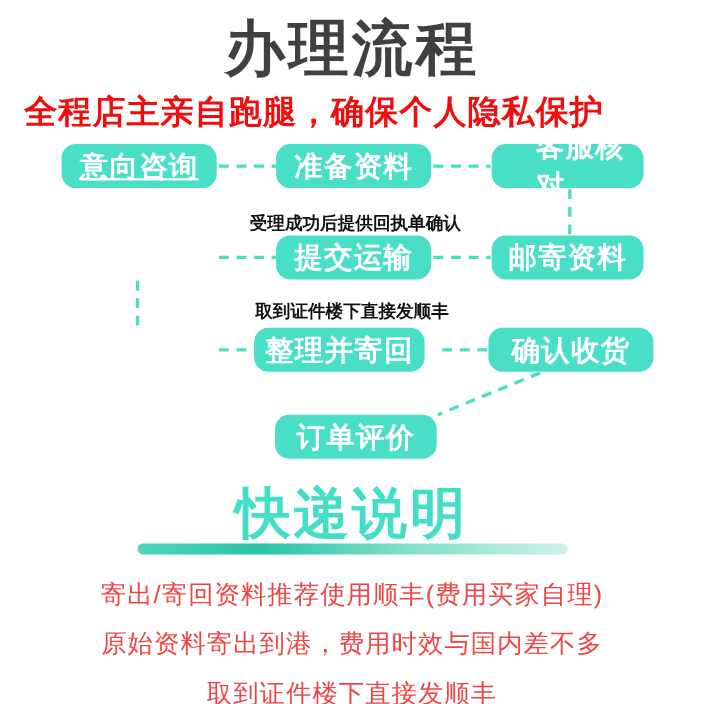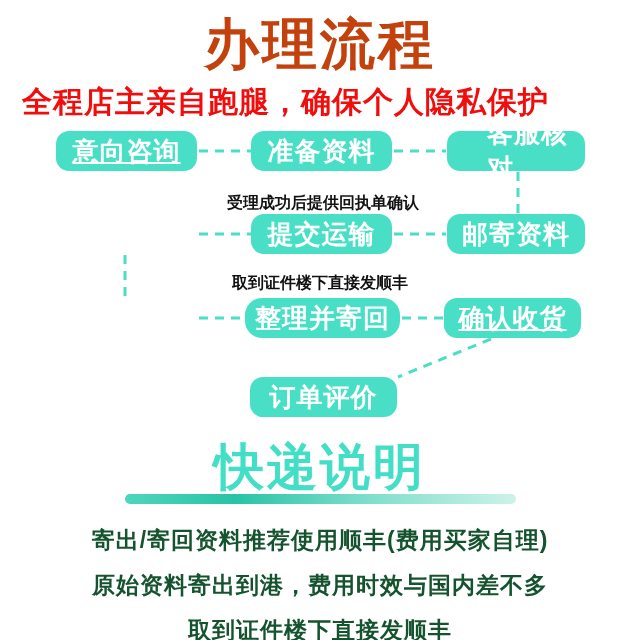--- a/index.html
+++ b/index.html
@@ -4,42 +4,42 @@
 <style>
   html,body{margin:0;padding:0;background:#fff;}
   .canvas{
     position:relative;width:640px;height:640px;background:#ffffff;
     overflow:hidden;font-family:"Liberation Sans", sans-serif;
     margin:0 auto;
   }
   
   .main-title{
     position:absolute;top:8px;left:0;width:640px;text-align:center;
-    font-size:55px;font-weight:900;color:#c2410c;letter-spacing:3px;
+    font-size:55px;font-weight:900;color:#404040;letter-spacing:3px;
   }
   .sub-title{
     position:absolute;top:82px;left:0;width:571px;text-align:center;
     font-size:30px;font-weight:700;color:#f20d0d;letter-spacing:1px;
   }
   
   .fbox{
     position:absolute;height:40px;background:#49dfc6;border-radius:13px;
     color:#ffffff;font-weight:700;font-size:26px;letter-spacing:1px;
     display:flex;align-items:center;justify-content:center;
     box-sizing:border-box;
   }
   .b0{left:56px;top:131px;width:141px;text-decoration:underline;}
   .b1{left:251px;top:131px;width:141px;}
   .b2{left:447px;top:131px;width:138px;padding-left:40px;}
   .b3{left:56px;top:214px;width:141px;}
   .b4{left:251px;top:214px;width:141px;}
   .b5{left:447px;top:214px;width:138px;}
   .b6{left:56px;top:298px;width:141px;}
-  .b7{left:245px;top:298px;width:155px;border-radius:17px;}
-  .b8{left:444px;top:298px;width:137px;text-decoration:underline;}
+  .b7{left:231px;top:298px;width:155px;}
+  .b8{left:444px;top:298px;width:150px;}
   .b9{left:250px;top:377px;width:147px;text-align:center;}
   
   .flow-note{
     position:absolute;width:240px;text-align:center;
     font-size:16px;font-weight:700;color:#111111;
   }
   .n0{left:203px;top:193px;}
   .n1{left:200px;top:273px;}
   
   .connectors{position:absolute;left:0;top:0;width:640px;height:640px;pointer-events:none;}
@@ -49,21 +49,21 @@
     font-size:50px;font-weight:900;color:#42dfc6;letter-spacing:3px;
   }
   .express-bar{
     position:absolute;left:125px;top:494px;width:391px;height:10px;border-radius:5px;
     background:linear-gradient(90deg,#4fd6bc 0%,#28c3a6 28%,#7fdecb 62%,#cdf2e9 100%);
   }
   .express-lines{
     position:absolute;left:0;top:518px;width:640px;text-align:center;
   }
   .express-line{
-    font-size:23px;color:#14532d;font-weight:700;letter-spacing:1px;
+    font-size:23px;color:#ef4444;font-weight:400;letter-spacing:1px;
     height:45px;line-height:45px;
   }
 </style>
 </head>
 <body>
 
 <div class="canvas">
 
   <div class="main-title">办理流程</div>
   <div class="sub-title">全程店主亲自跑腿，确保个人隐私保护</div>

